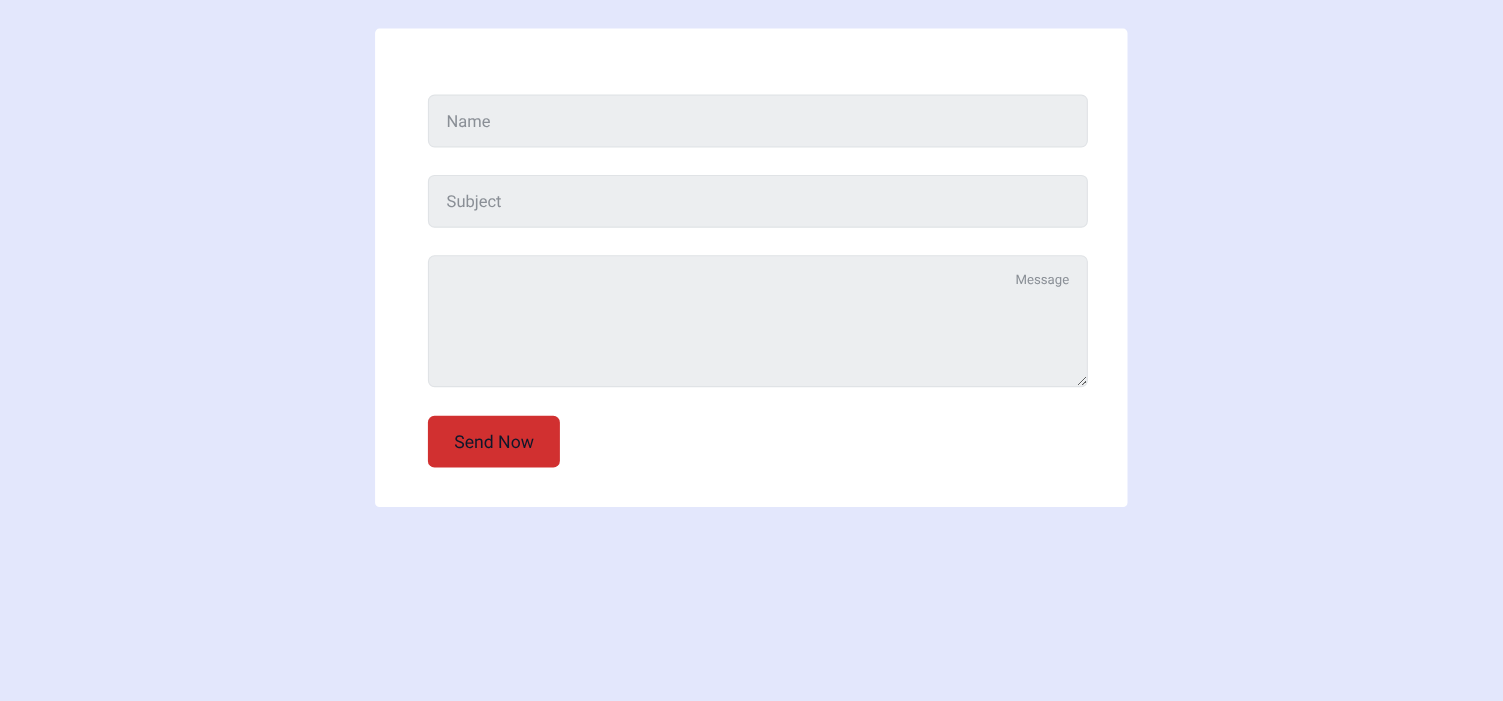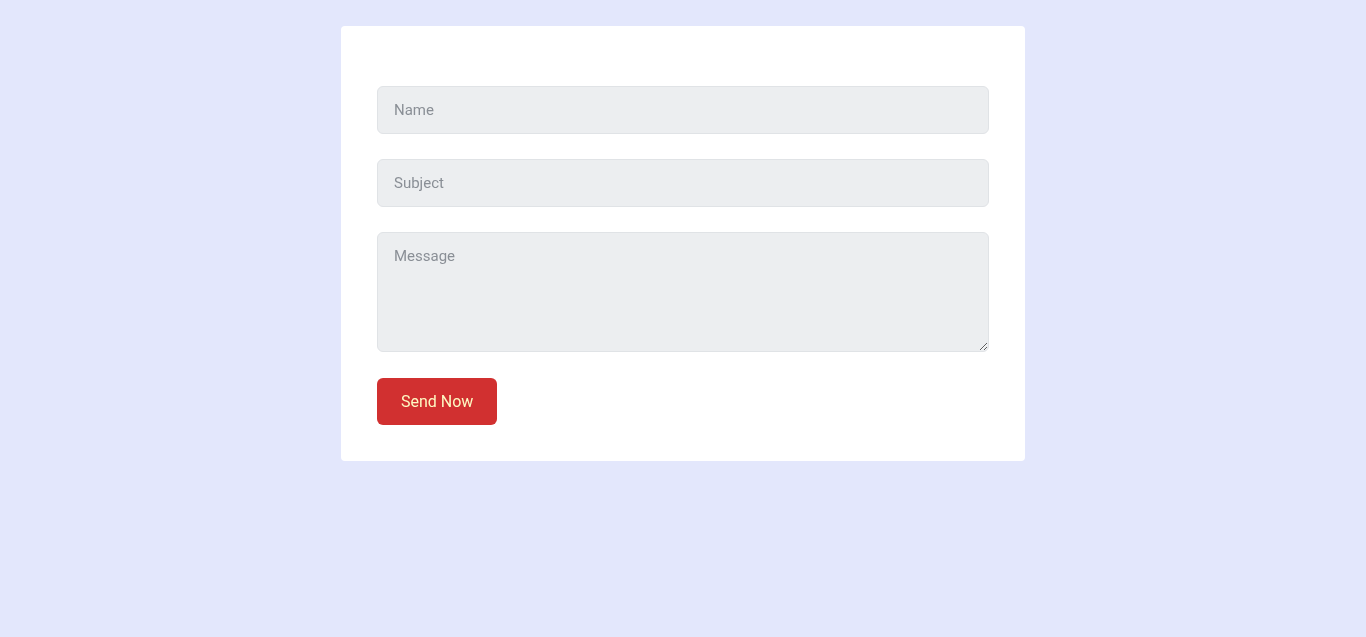--- a/index.html
+++ b/index.html
@@ -14,21 +14,21 @@
       min-height: 637px;
       display: flex;
       justify-content: center;
       align-items: flex-start;
     }
     
     .form-card {
       background-color: #ffffff;
       width: 684px;
       margin-top: 26px;
-      padding: 60px 36px 36px 36px;
+      padding: 60px 36px 36px 48px;
       border-radius: 4px;
     }
     
     .form-group {
       margin-bottom: 25px;
     }
     
     .form-input {
       width: 100%;
       padding: 14px 16px;
@@ -40,37 +40,38 @@
       font-family: inherit;
     }
     
     .form-input::placeholder {
       color: #8a8f96;
     }
     
     .form-textarea {
       width: 100%;
       padding: 14px 16px;
-      font-size: 15px;
+      font-size: 12px;
       border: 1px solid #e0e3e6;
       border-radius: 6px;
       background-color: #eceef0;
       color: #333;
       font-family: inherit;
       resize: vertical;
       min-height: 120px;
+      text-align: right;
     }
     
     .form-textarea::placeholder {
       color: #8a8f96;
     }
     
     .submit-button {
       background-color: #d13030;
-      color: #fef9c3;
+      color: #0f172a;
       border: none;
       padding: 14px 24px;
       font-size: 16px;
       border-radius: 6px;
       cursor: pointer;
       font-family: inherit;
       margin-top: -3px;
     }
   </style>
 </head>

